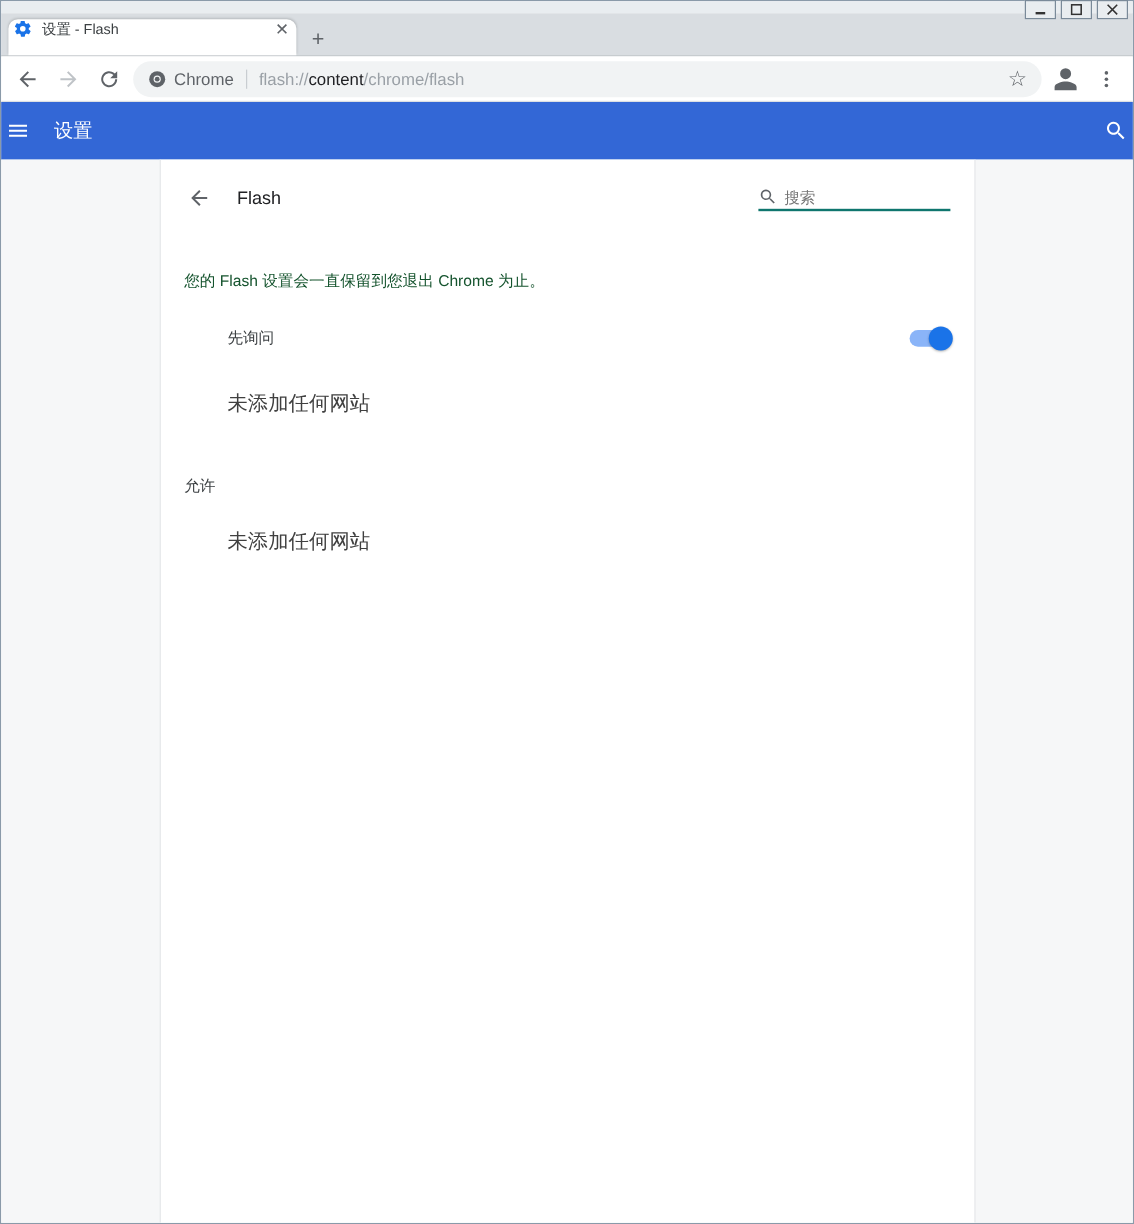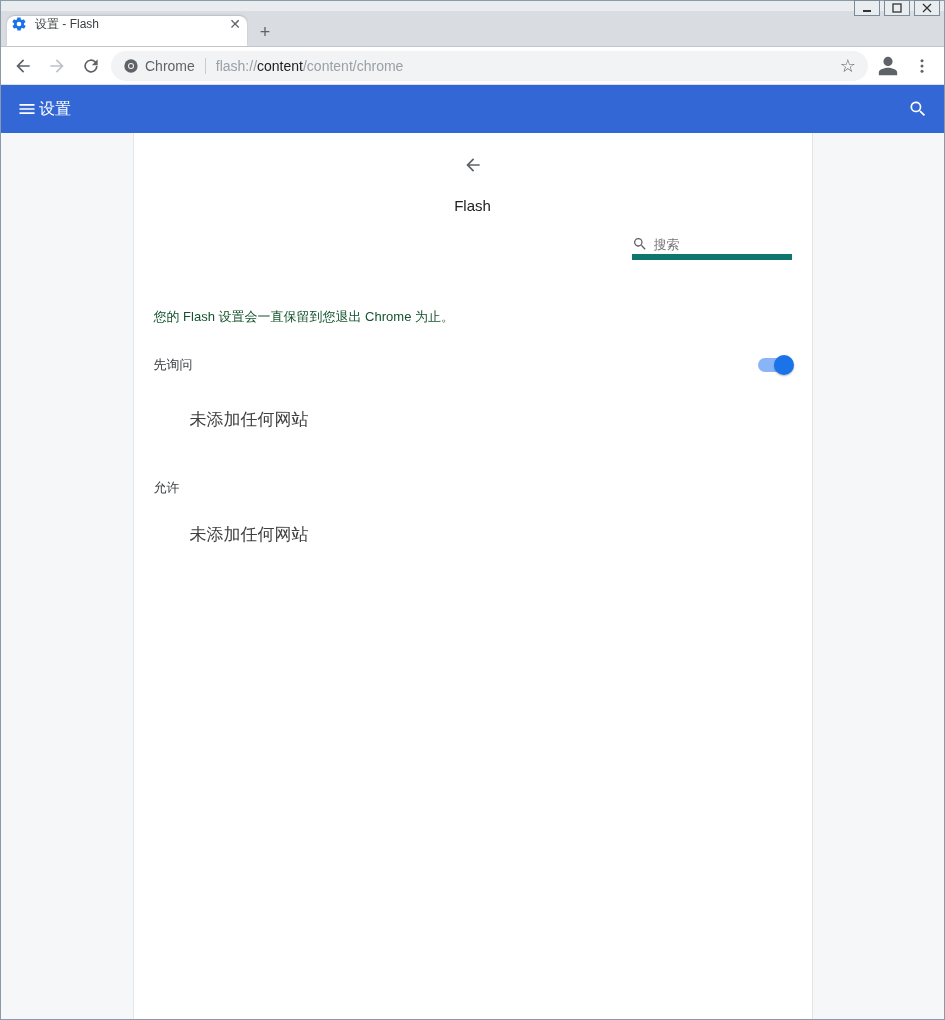--- a/index.html
+++ b/index.html
@@ -21,38 +21,38 @@
   .toolbar { height: 38px; background:#fff; display:flex; align-items:center; padding:0 8px; gap:6px; border-bottom:1px solid #dcdfe3; }
   .tbtn { width:28px; height:28px; display:flex; align-items:center; justify-content:center; border-radius:50%; color:#5f6368; cursor:pointer; }
   .tbtn.disabled { color:#bfc3c7; cursor:default; }
   .omnibox { flex:1; height:30px; background:#f1f3f4; border-radius:16px; display:flex; align-items:center; padding:0 12px; gap:10px; }
   .chip { font-size:14px; color:#5f6368; padding-right:10px; border-right:1px solid #c9cdd1; display:flex; align-items:center; gap:6px; }
   .urltext { font-size:14px; color:#9aa0a6; flex:1; white-space:nowrap; overflow:hidden; }
   .urltext .dark { color:#202124; }
   .star { color:#5f6368; font-size:18px; cursor:pointer; }
   .avatar { width:28px;height:28px;border-radius:50%;display:flex;align-items:center;justify-content:center;color:#5f6368;cursor:pointer; }
   
-  .appheader { height:48px; background:#3367d6; color:#fff; display:flex; align-items:center; padding:0 14px; }
+  .appheader { height:48px; background:#3367d6; color:#fff; display:flex; align-items:center; padding:0 2px; gap:18px; }
   .hamburger { width:24px;height:24px;display:flex;align-items:center;justify-content:center;cursor:pointer; }
   .apptitle { font-size:16px; }
   .spacer { flex:1; }
   .hsearch { width:24px;height:24px;display:flex;align-items:center;justify-content:center;cursor:pointer; }
   
   .content-wrap { flex:1; background:#f6f7f8; display:flex; justify-content:center; overflow:hidden; }
   .panel { width:680px; background:#fff; border-left:1px solid #e3e5e8; border-right:1px solid #e3e5e8; height:100%; padding:0 0 20px 0; }
   .panel-inner { padding: 0 20px; }
-  .subhead { display:flex; align-items:center; gap:20px; padding:20px 0 4px 0;flex-direction:column; }
+  .subhead { display:flex; align-items:center; gap:20px; padding:20px 0 4px 0; }
   .backbtn { width:24px;height:24px;display:flex;align-items:center;justify-content:center;color:#5f6368;cursor:pointer; }
   .pagetitle { font-size:15px; color:#202124; }
-  .searchbox { margin-left:auto; width:160px; border-bottom:6px solid #0f766e; display:flex; align-items:center; gap:6px; padding:2px 0; }
+  .searchbox { margin-left:auto; width:160px; border-bottom:2px solid #0f766e; display:flex; align-items:center; gap:6px; padding:2px 0; }
   .searchbox input { border:none; outline:none; font-size:13px; color:#5f6368; width:100%; background:transparent; }
   .searchbox .sicon { color:#5f6368; }
   .desc { font-size:13px; color:#14532d; padding:44px 0 14px 0; }
   .row { display:flex; align-items:center; padding:16px 0; }
-  .row .label { font-size:13px; color:#3c4043; flex:1; }
+  .row .label { font-size:13px; color:#3c4043; flex:1;margin-left:36px; }
   
   .toggle { width:34px; height:14px; border-radius:10px; background:#8ab4f8; position:relative; cursor:pointer; }
   .toggle .knob { position:absolute; right:-2px; top:-3px; width:20px; height:20px; border-radius:50%; background:#1a73e8; box-shadow:0 1px 2px rgba(0,0,0,.3); }
   .section-title { font-size:13px; color:#3c4043; padding:40px 0 8px 0; }
   .empty { font-size:17px; color:#404040; padding:18px 0 8px 36px; }
   svg { display:block; }
 </style>
 </head>
 <body>
 
@@ -110,21 +110,21 @@
     <div class="omnibox">
       <span class="chip">
         <svg width="16" height="16" viewBox="0 0 24 24">
             <circle cx="12" cy="12" r="10" fill="#5f6368"></circle>
             <circle cx="12" cy="12" r="4.5" fill="#f1f3f4"></circle>
             <circle cx="12" cy="12" r="3" fill="#5f6368"></circle>
           </svg>
         <span>Chrome</span>
       </span>
       <span class="urltext">
-        <span>flash://</span><span class="dark">content</span><span>/content/chrome</span>
+        <span>flash://</span><span class="dark">content</span><span>/chrome/flash</span>
       </span>
       <span class="star">☆</span>
     </div>
     <div class="avatar">
       <svg width="22" height="22" viewBox="0 0 24 24">
           <path fill="#5f6368" d="M12 12a5 5 0 1 0-5-5 5 5 0 0 0 5 5zm0 2c-3.3 0-10 1.7-10 5v3h20v-3c0-3.3-6.7-5-10-5z"></path>
         </svg>
     </div>
     <div class="tbtn">
       <svg width="18" height="18" viewBox="0 0 24 24">

